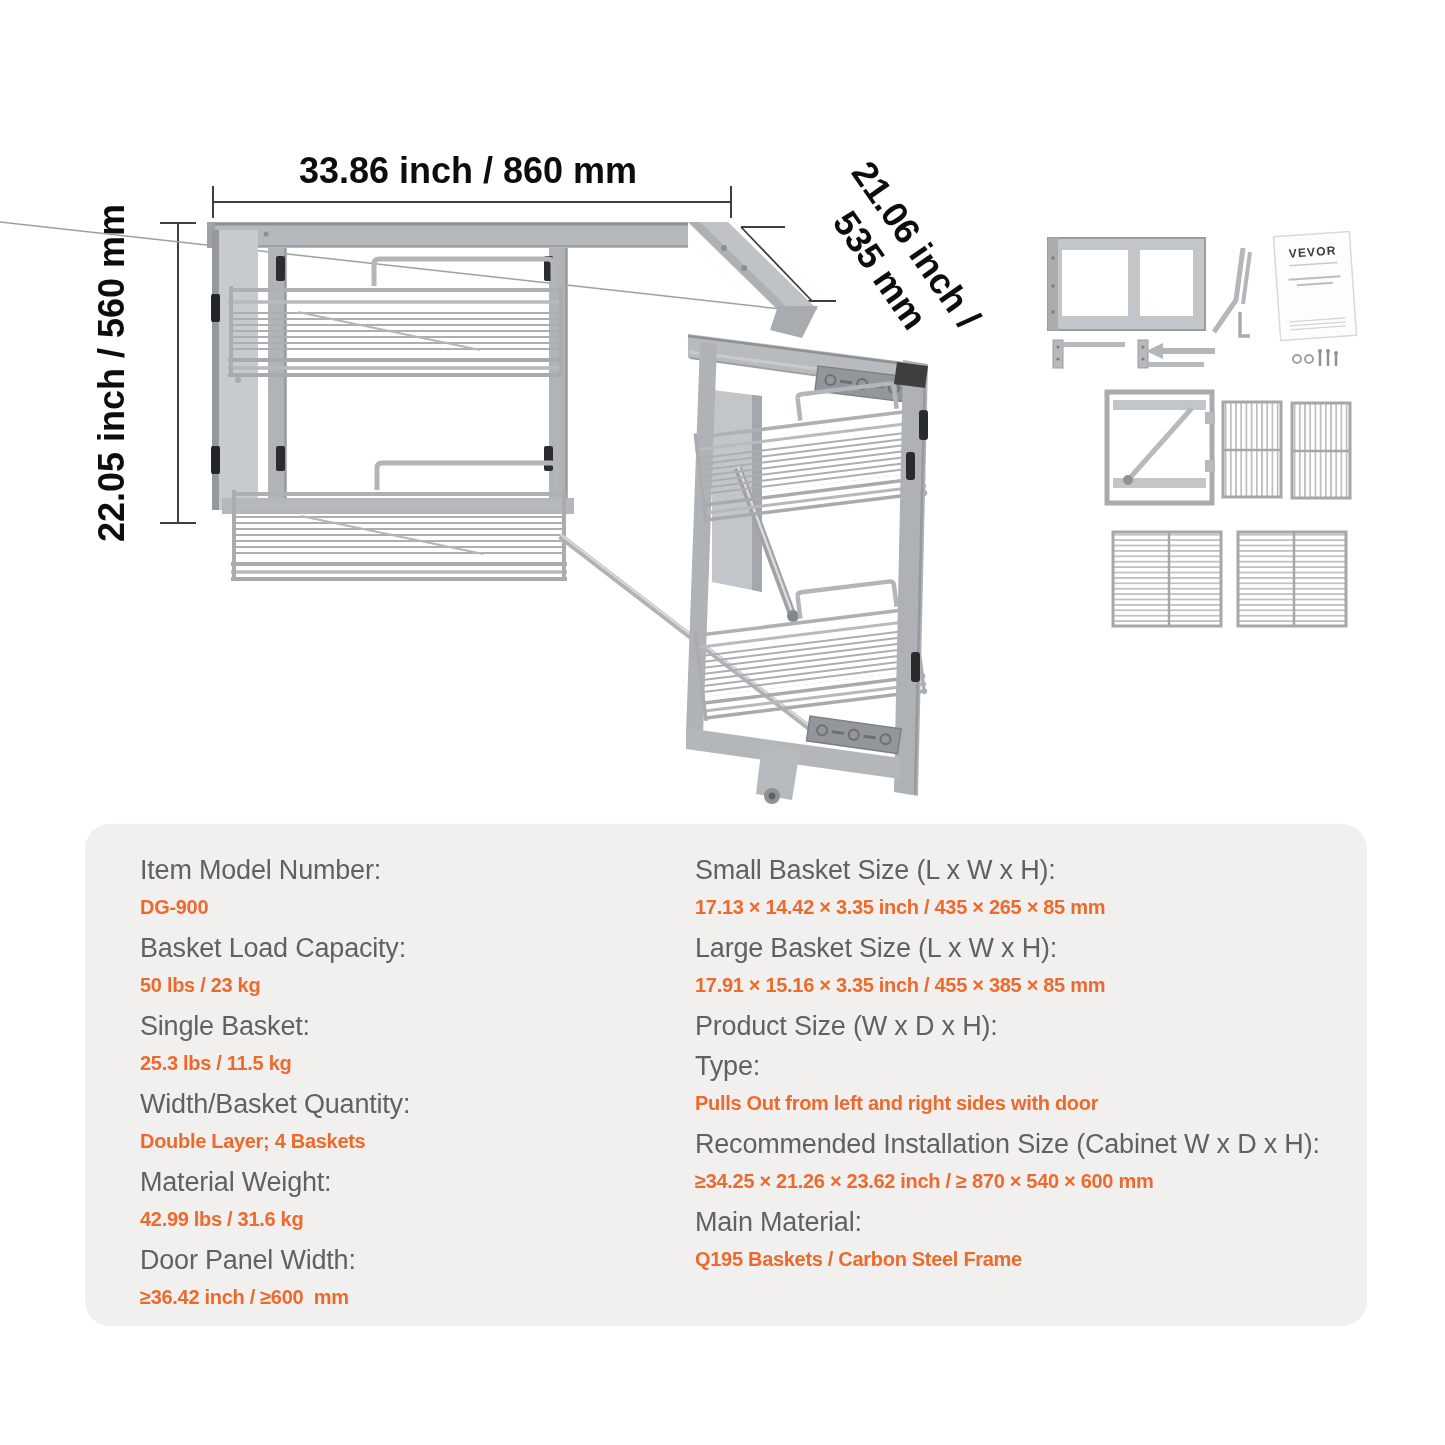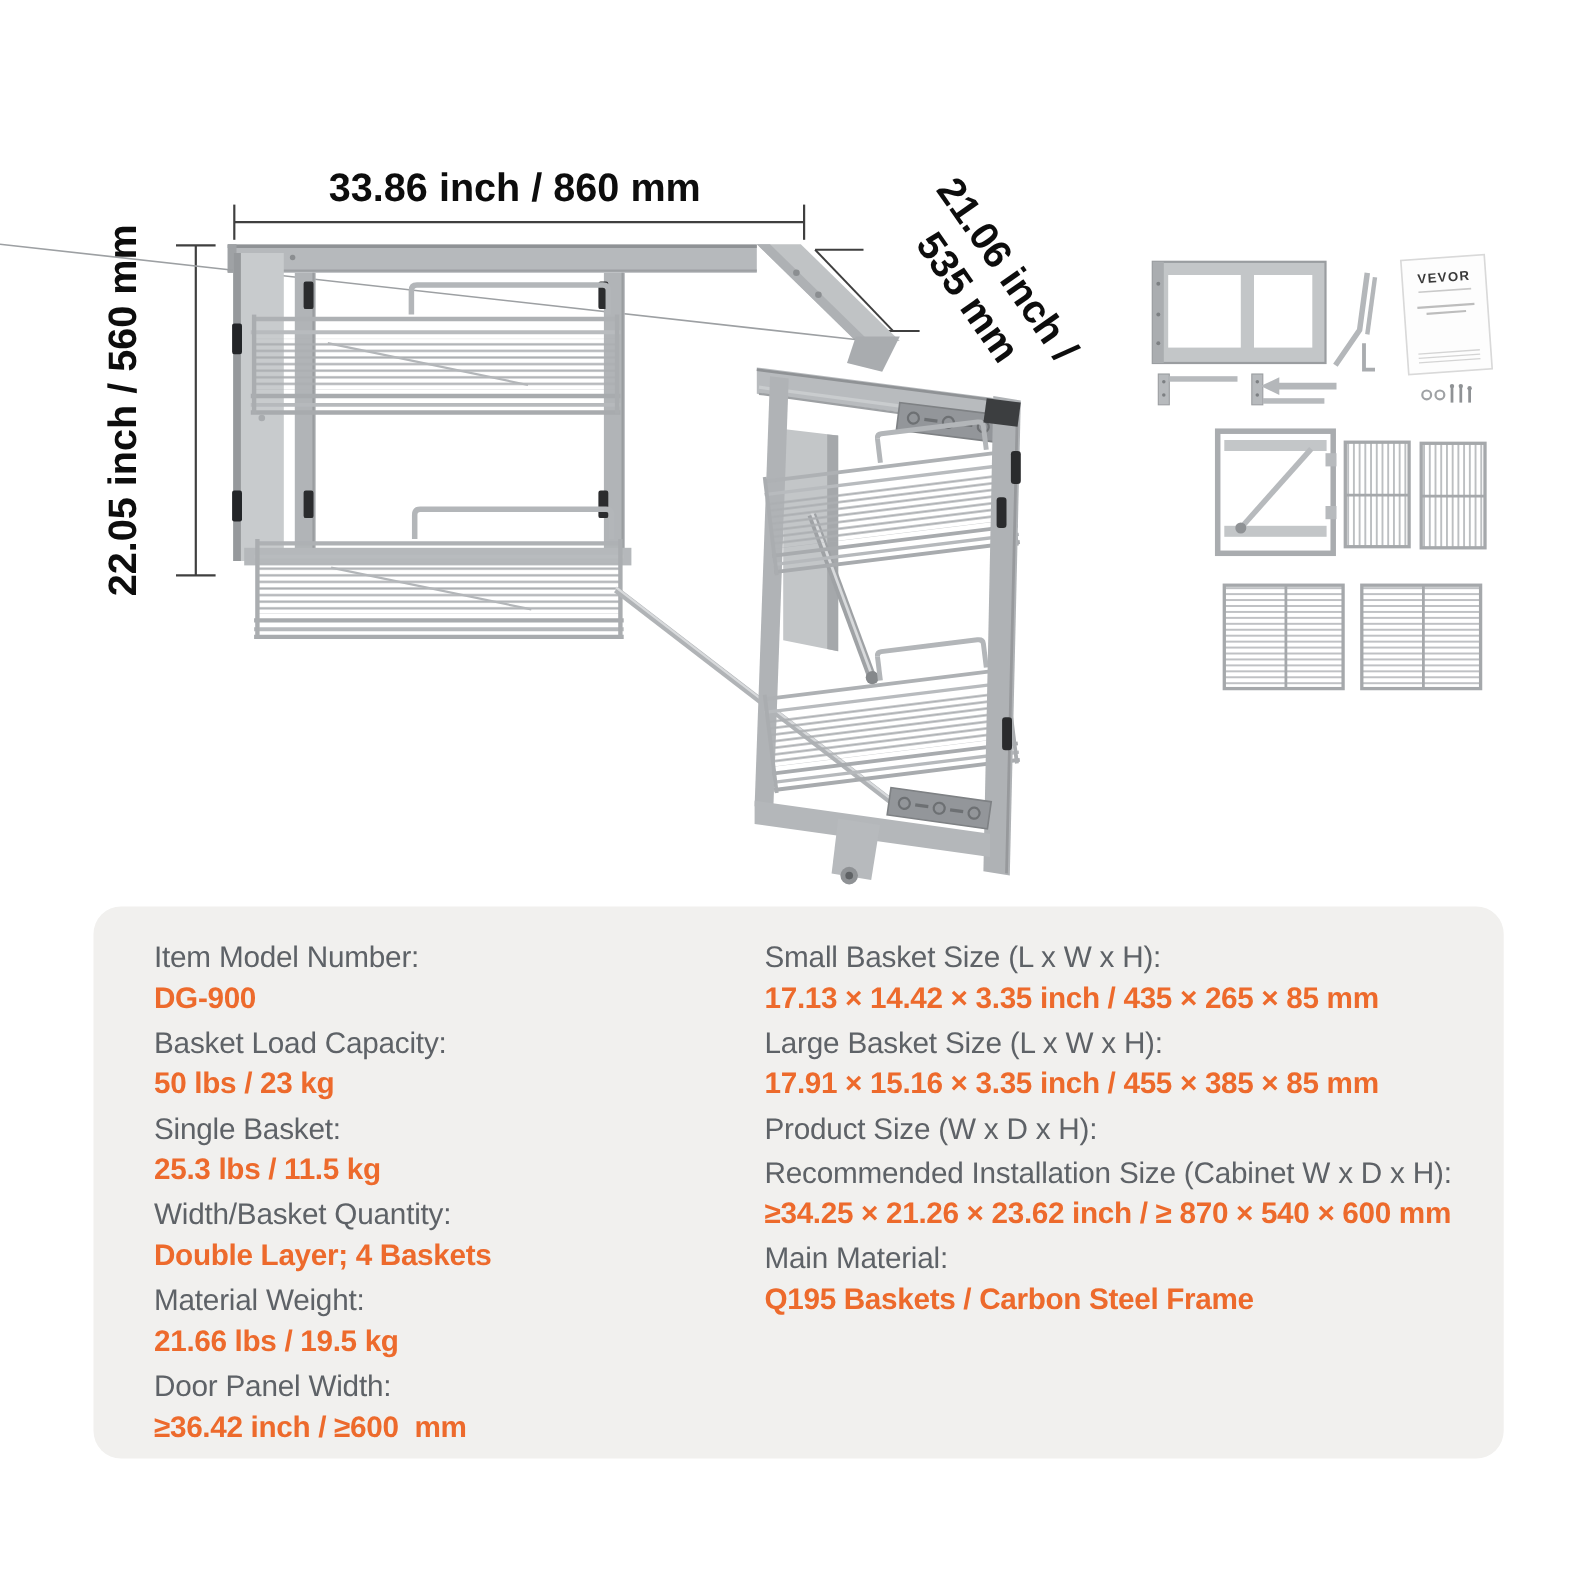--- a/index.html
+++ b/index.html
@@ -4,21 +4,21 @@
 <style>
   html,body{margin:0;padding:0;background:#fff;}
   body{width:1445px;height:1445px;position:relative;font-family:"Liberation Sans",sans-serif;overflow:hidden;}
   #stage{position:absolute;left:0;top:0;width:1445px;height:845px;}
   .dim-text{font-weight:bold;font-size:36px;fill:#0d0d0d;}
   .spec-panel{position:absolute;left:85px;top:824px;width:1282px;height:502px;background:#f1f0ee;border-radius:25px;box-sizing:border-box;padding:30px 30px 10px 55px;}
   .spec-grid{display:grid;grid-template-columns:555px 1fr;}
   .spec-col{display:flex;flex-direction:column;row-gap:8px;}
   .spec-item{display:flex;flex-direction:column;row-gap:4px;}
   .spec-label{font-size:27px;line-height:32px;color:#5e6267;letter-spacing:-0.2px;white-space:pre;}
-  .spec-value{font-size:27px;line-height:34px;color:#ed6a2c;font-weight:bold;letter-spacing:-0.3px;white-space:pre;}
+  .spec-value{font-size:20px;line-height:34px;color:#ed6a2c;font-weight:bold;letter-spacing:-0.3px;white-space:pre;}
 </style>
 </head>
 <body>
 
 <svg id="stage" viewBox="0 0 1445 845">
   <defs>
     <pattern id="wiresH" width="4" height="6" patternUnits="userSpaceOnUse">
       <line x1="0" y1="3" x2="4" y2="3" stroke="#acafb2" stroke-width="2"></line>
     </pattern>
     <pattern id="wiresHf" width="4" height="5.4" patternUnits="userSpaceOnUse">
@@ -264,38 +264,42 @@
       <div class="spec-item">
         <div class="spec-label">Single Basket:</div>
         <div class="spec-value">25.3 lbs / 11.5 kg</div>
       </div>
       <div class="spec-item">
         <div class="spec-label">Width/Basket Quantity:</div>
         <div class="spec-value">Double Layer; 4 Baskets</div>
       </div>
       <div class="spec-item">
         <div class="spec-label">Material Weight:</div>
-        <div class="spec-value">21.66 lbs / 19.5 kg</div>
+        <div class="spec-value">42.99 lbs / 31.6 kg</div>
       </div>
       <div class="spec-item">
         <div class="spec-label">Door Panel Width:</div>
         <div class="spec-value">≥36.42 inch / ≥600  mm</div>
       </div>
     </div>
     <div class="spec-col">
       <div class="spec-item">
         <div class="spec-label">Small Basket Size (L x W x H):</div>
         <div class="spec-value">17.13 × 14.42 × 3.35 inch / 435 × 265 × 85 mm</div>
       </div>
       <div class="spec-item">
         <div class="spec-label">Large Basket Size (L x W x H):</div>
         <div class="spec-value">17.91 × 15.16 × 3.35 inch / 455 × 385 × 85 mm</div>
       </div>
       <div class="spec-item">
         <div class="spec-label">Product Size (W x D x H):</div>
+      </div>
+      <div class="spec-item">
+        <div class="spec-label">Type:</div>
+        <div class="spec-value">Pulls Out from left and right sides with door</div>
       </div>
       <div class="spec-item">
         <div class="spec-label">Recommended Installation Size (Cabinet W x D x H):</div>
         <div class="spec-value">≥34.25 × 21.26 × 23.62 inch / ≥ 870 × 540 × 600 mm</div>
       </div>
       <div class="spec-item">
         <div class="spec-label">Main Material:</div>
         <div class="spec-value">Q195 Baskets / Carbon Steel Frame</div>
       </div>
     </div>

